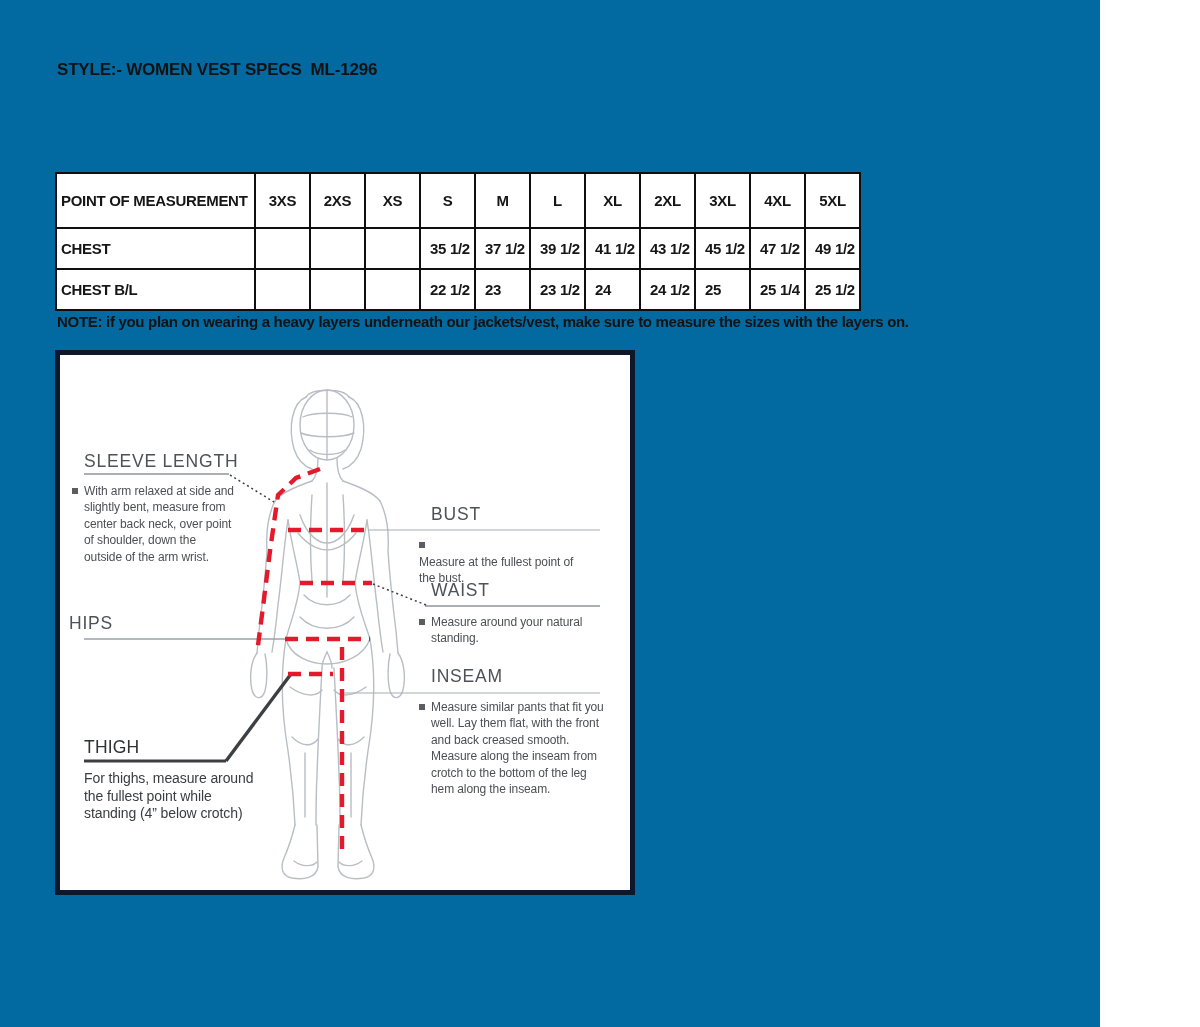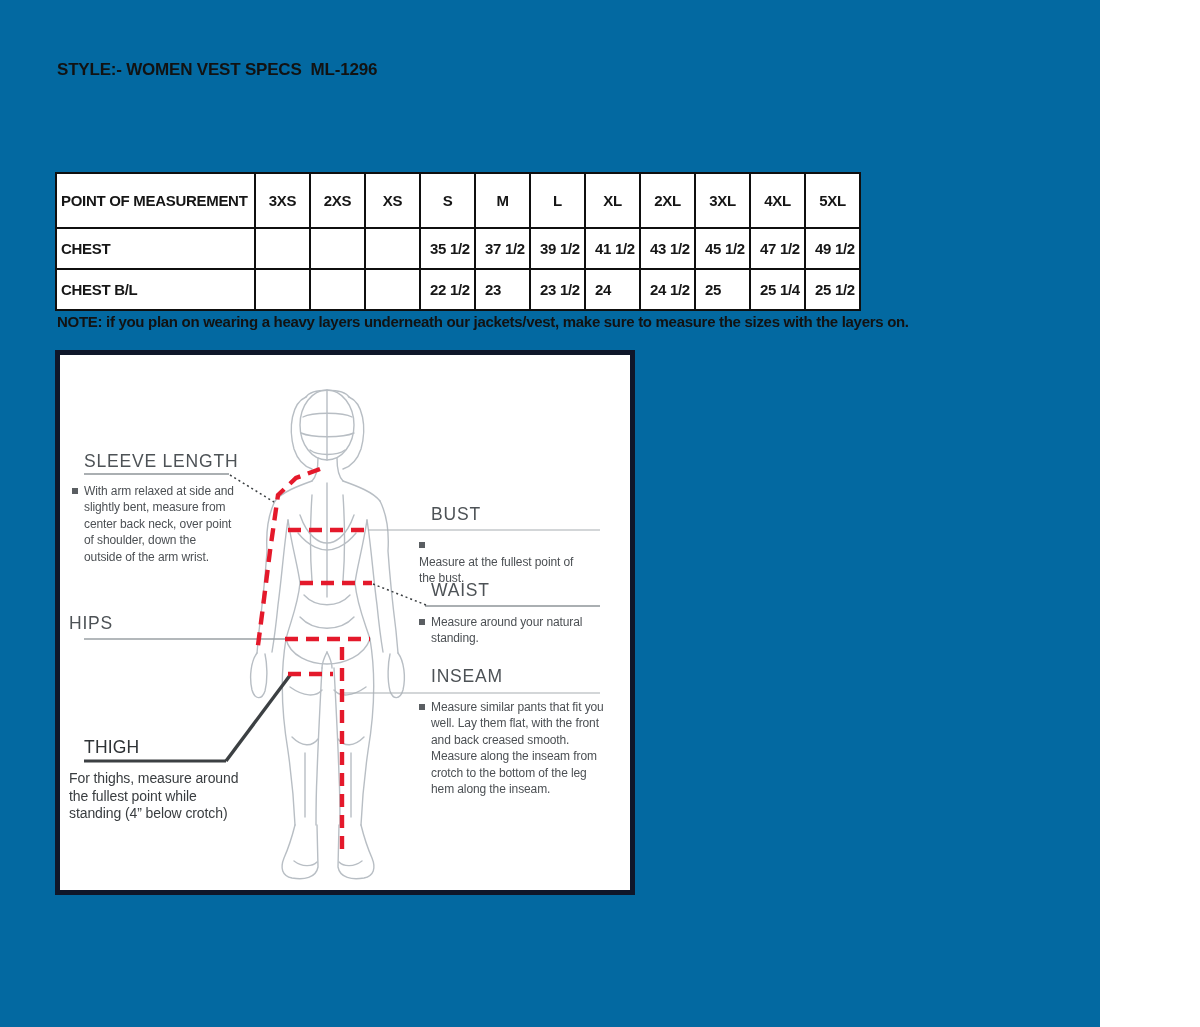--- a/index.html
+++ b/index.html
@@ -208,21 +208,21 @@
 
     <div class="g-head" style="left:24px;top:96px;">SLEEVE LENGTH</div>
     <div class="g-para" style="left:12px;top:128px;width:162px;">
       <span class="sq"></span>
       <p>With arm relaxed at side and slightly bent, measure from center back neck, over point of shoulder, down the outside of the arm wrist.</p>
     </div>
 
     <div class="g-head" style="left:9px;top:258px;">HIPS</div>
 
     <div class="g-head dark" style="left:24px;top:382px;text-align:right;">THIGH</div>
-    <div class="g-para nobullet" style="left:9px;top:415px;width:182px;">
+    <div class="g-para nobullet" style="left:24px;top:415px;width:182px;">
       <p>For thighs, measure around the fullest point while standing (4” below crotch)</p>
     </div>
 
     <div class="g-head" style="left:371px;top:149px;">BUST</div>
     <div class="g-para" style="left:359px;top:182px;width:165px;flex-direction:column;">
       <span class="sq"></span>
       <p>Measure at the fullest point of the bust.</p>
     </div>
 
     <div class="g-head" style="left:371px;top:225px;">WAIST</div>

